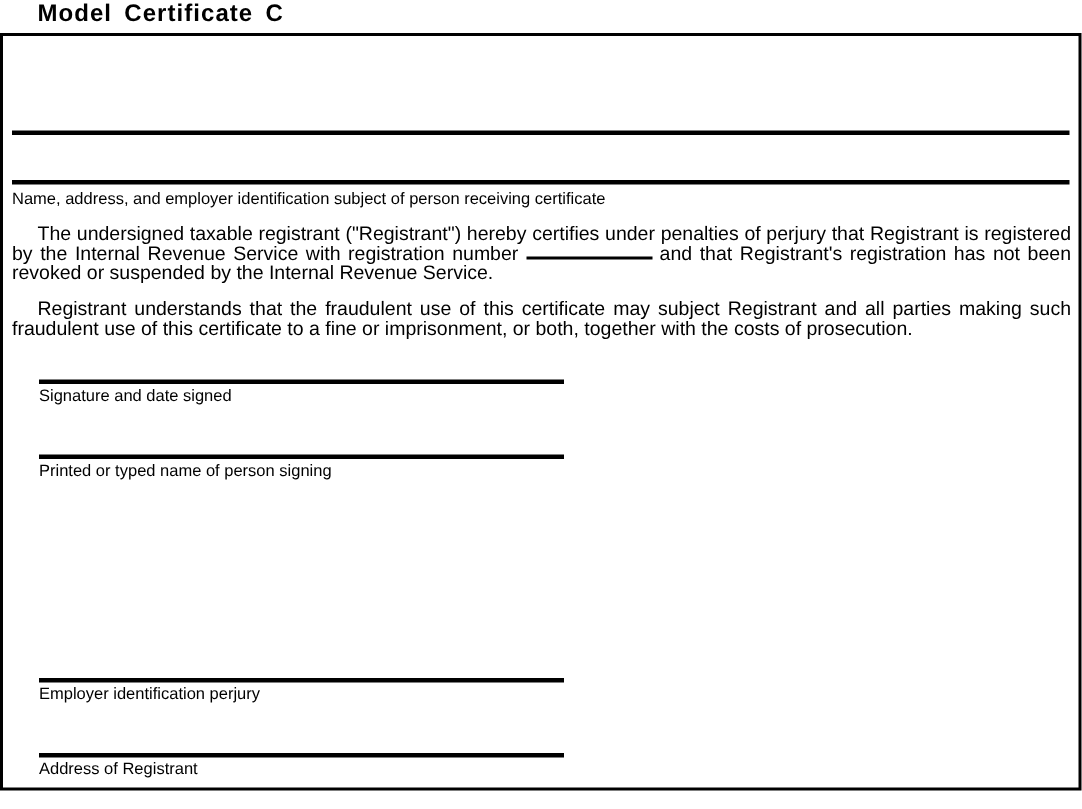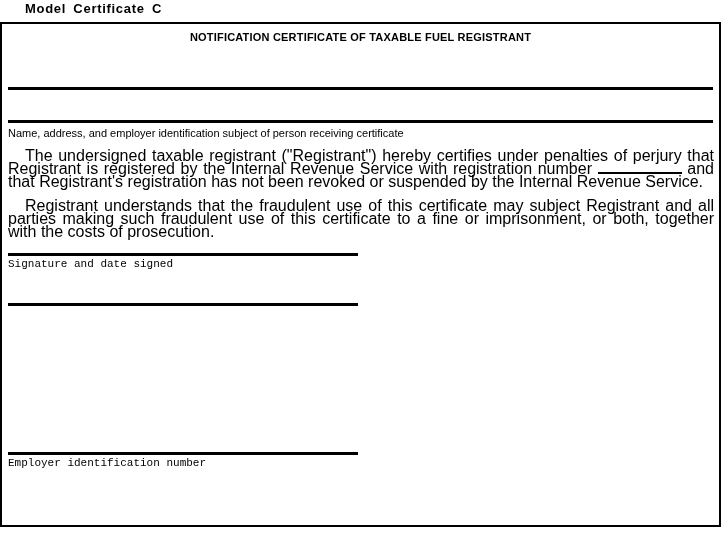--- a/index.html
+++ b/index.html
@@ -12,21 +12,21 @@
     width: 721px;
     height: 539px;
     font-family: "Liberation Sans", sans-serif;
     color: #000000;
     overflow: hidden;
   }
   .doc-title {
     position: absolute;
     left: 2px;
     top: 1px;
-    font-size: 13px;
+    font-size: 16px;
     font-weight: bold;
     letter-spacing: 0.7px;
     word-spacing: 3px;
     white-space: nowrap;
     padding-left: 23px;
   }
   .cert-box {
     position: absolute;
     left: 0;
     top: 22px;
@@ -57,39 +57,38 @@
     position: absolute;
     left: 6px;
     top: 103px;
     font-size: 11px;
     white-space: nowrap;
   }
   .para {
     position: absolute;
     left: 6px;
     width: 706px;
-    font-size: 16px;
+    font-size: 13px;
     line-height: 13px;
     text-align: justify;
     text-indent: 17px;
   }
   .para.p1 { top: 125px; }
   .para.p2 { top: 175px; }
   .blank-inline {
     display: inline-block;
     width: 84px;
     height: 9px;
     border-bottom: 2px solid #000000;
     vertical-align: baseline;
   }
   .field {
     position: absolute;
-    left: 6px;
+    left: 24px;
     width: 352px;
-    font-family: Liberation Mono, monospace;
   }
   .field.f0 { top: 229px; }
   .field.f1 { top: 279px; }
   .field.f2 { top: 329px; }
   .field.f3 { top: 378px; }
   .field.f4 { top: 428px; }
   .field.f5 { top: 478px; }
   .field-line {
     width: 350px;
     height: 3px;
@@ -101,21 +100,20 @@
     white-space: nowrap;
   }
 </style>
 </head>
 <body>
 
 <div class="doc-title">Model Certificate C</div>
 
 <div class="cert-box">
 
-  <div class="cert-heading">NOTIFICATION CERTIFICATE OF TAXABLE FUEL REGISTRANT</div>
 
   <div class="rule-full r1"></div>
   <div class="rule-full r2"></div>
 
   <div class="recipient-label">Name, address, and employer identification subject of person receiving certificate</div>
 
   <div class="para p1">
     <span>The undersigned taxable registrant ("Registrant") hereby certifies under penalties of perjury that Registrant is registered by the Internal Revenue Service with registration number</span>
     <span class="blank-inline"></span>
     <span>and that Registrant's registration has not been revoked or suspended by the Internal Revenue Service.</span>
@@ -123,23 +121,28 @@
 
   <div class="para p2">Registrant understands that the fraudulent use of this certificate may subject Registrant and all parties making such fraudulent use of this certificate to a fine or imprisonment, or both, together with the costs of prosecution.</div>
 
   <div class="field f0">
     <div class="field-line"></div>
     <div class="field-label">Signature and date signed</div>
   </div>
 
   <div class="field f1">
     <div class="field-line"></div>
+    <div class="field-label">Printed or typed name of person signing</div>
   </div>
 
 
 
   <div class="field f4">
     <div class="field-line"></div>
-    <div class="field-label">Employer identification number</div>
+    <div class="field-label">Employer identification perjury</div>
   </div>
 
+  <div class="field f5">
+    <div class="field-line"></div>
+    <div class="field-label">Address of Registrant</div>
+  </div>
 
 </div>
 
 </body></html>

